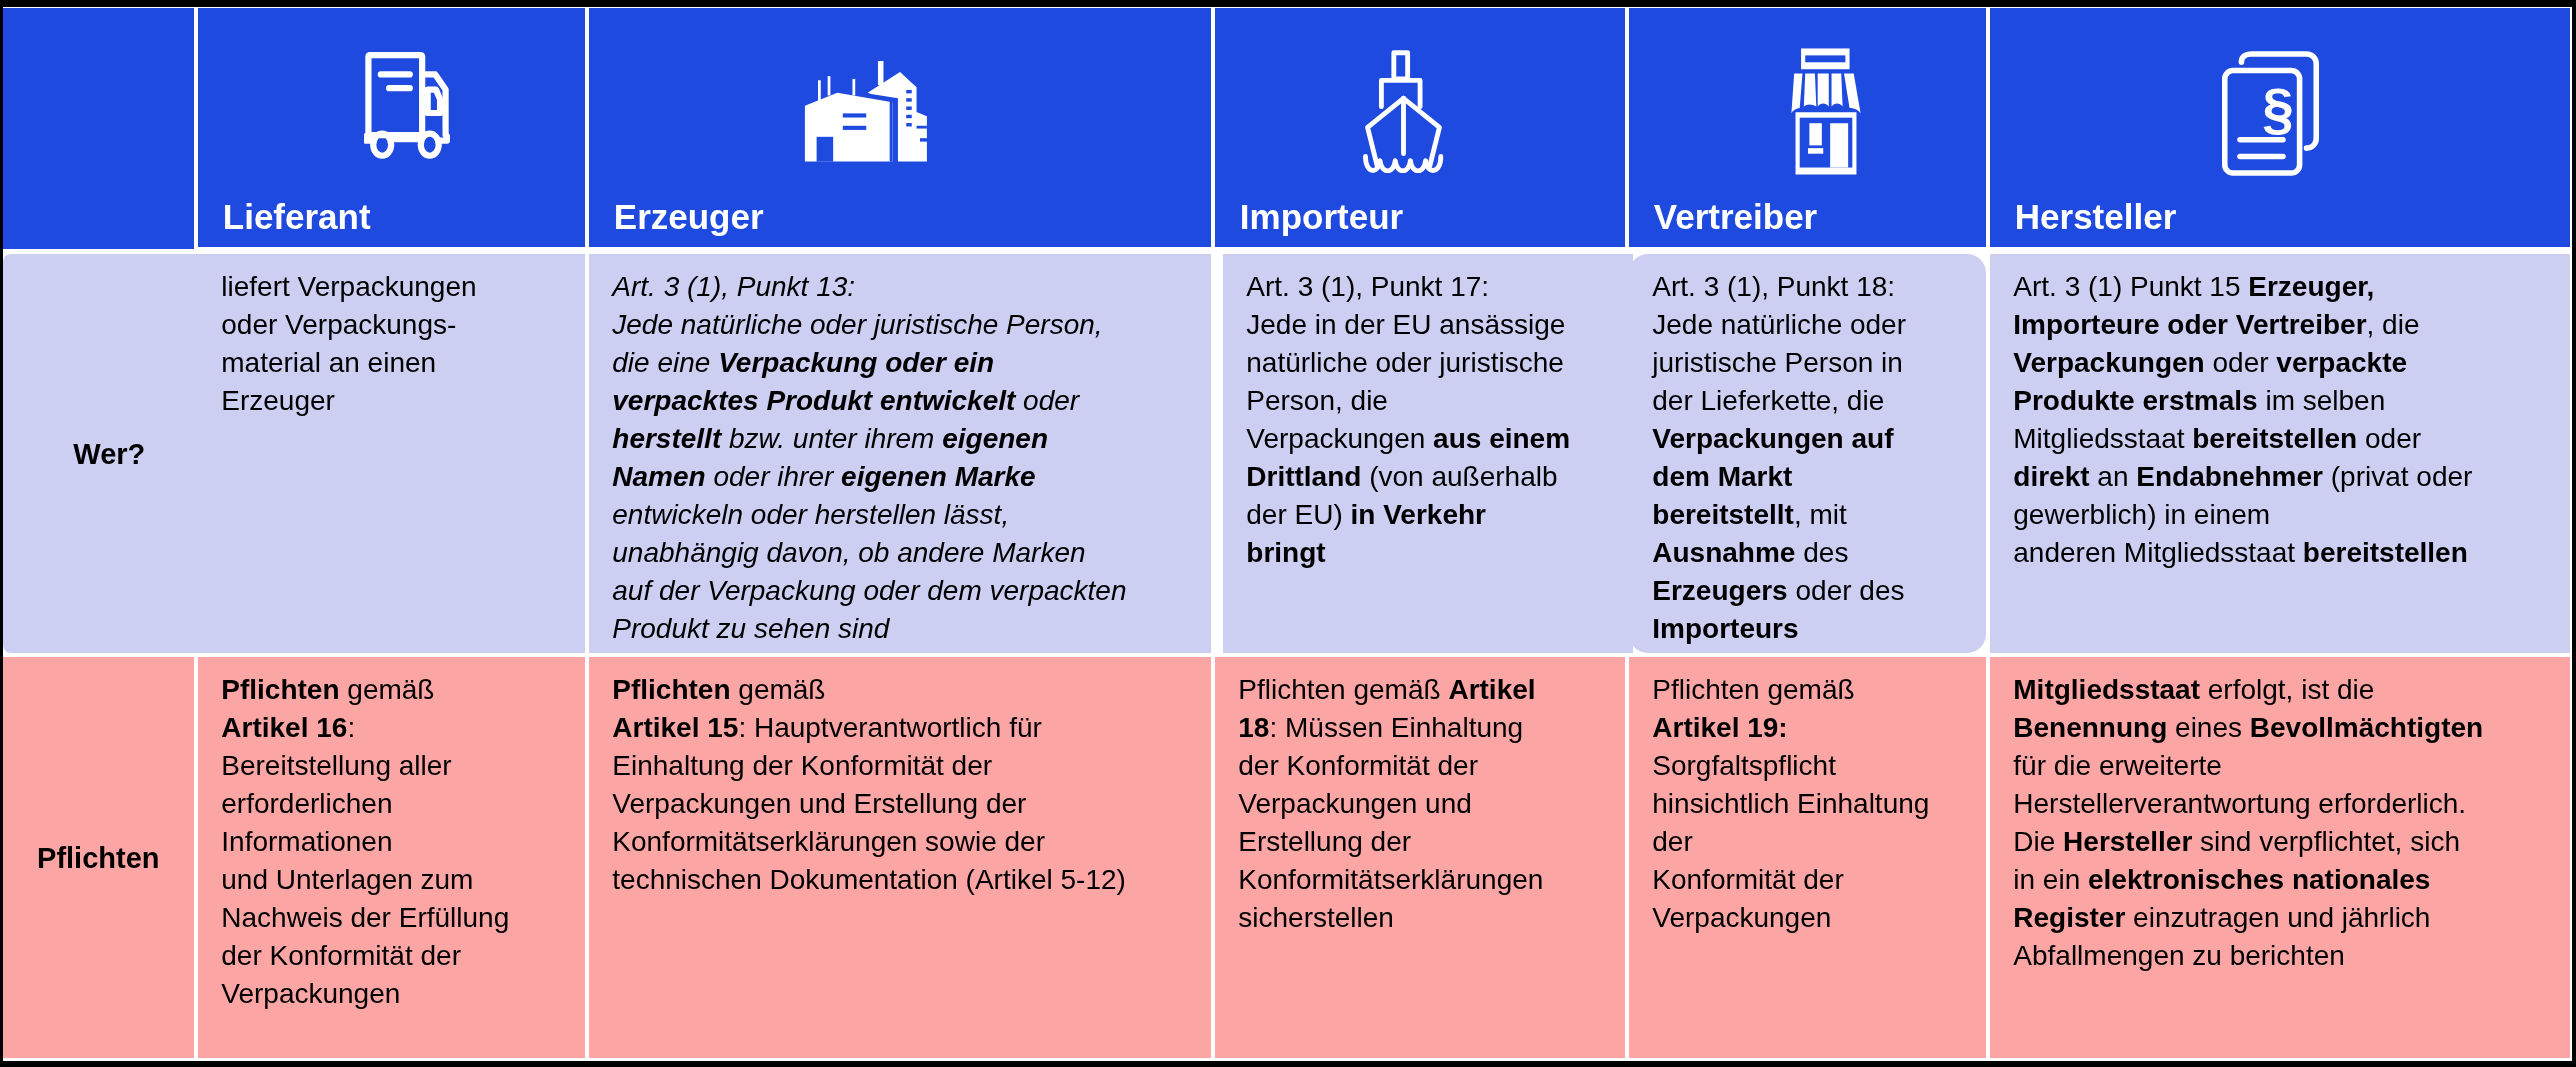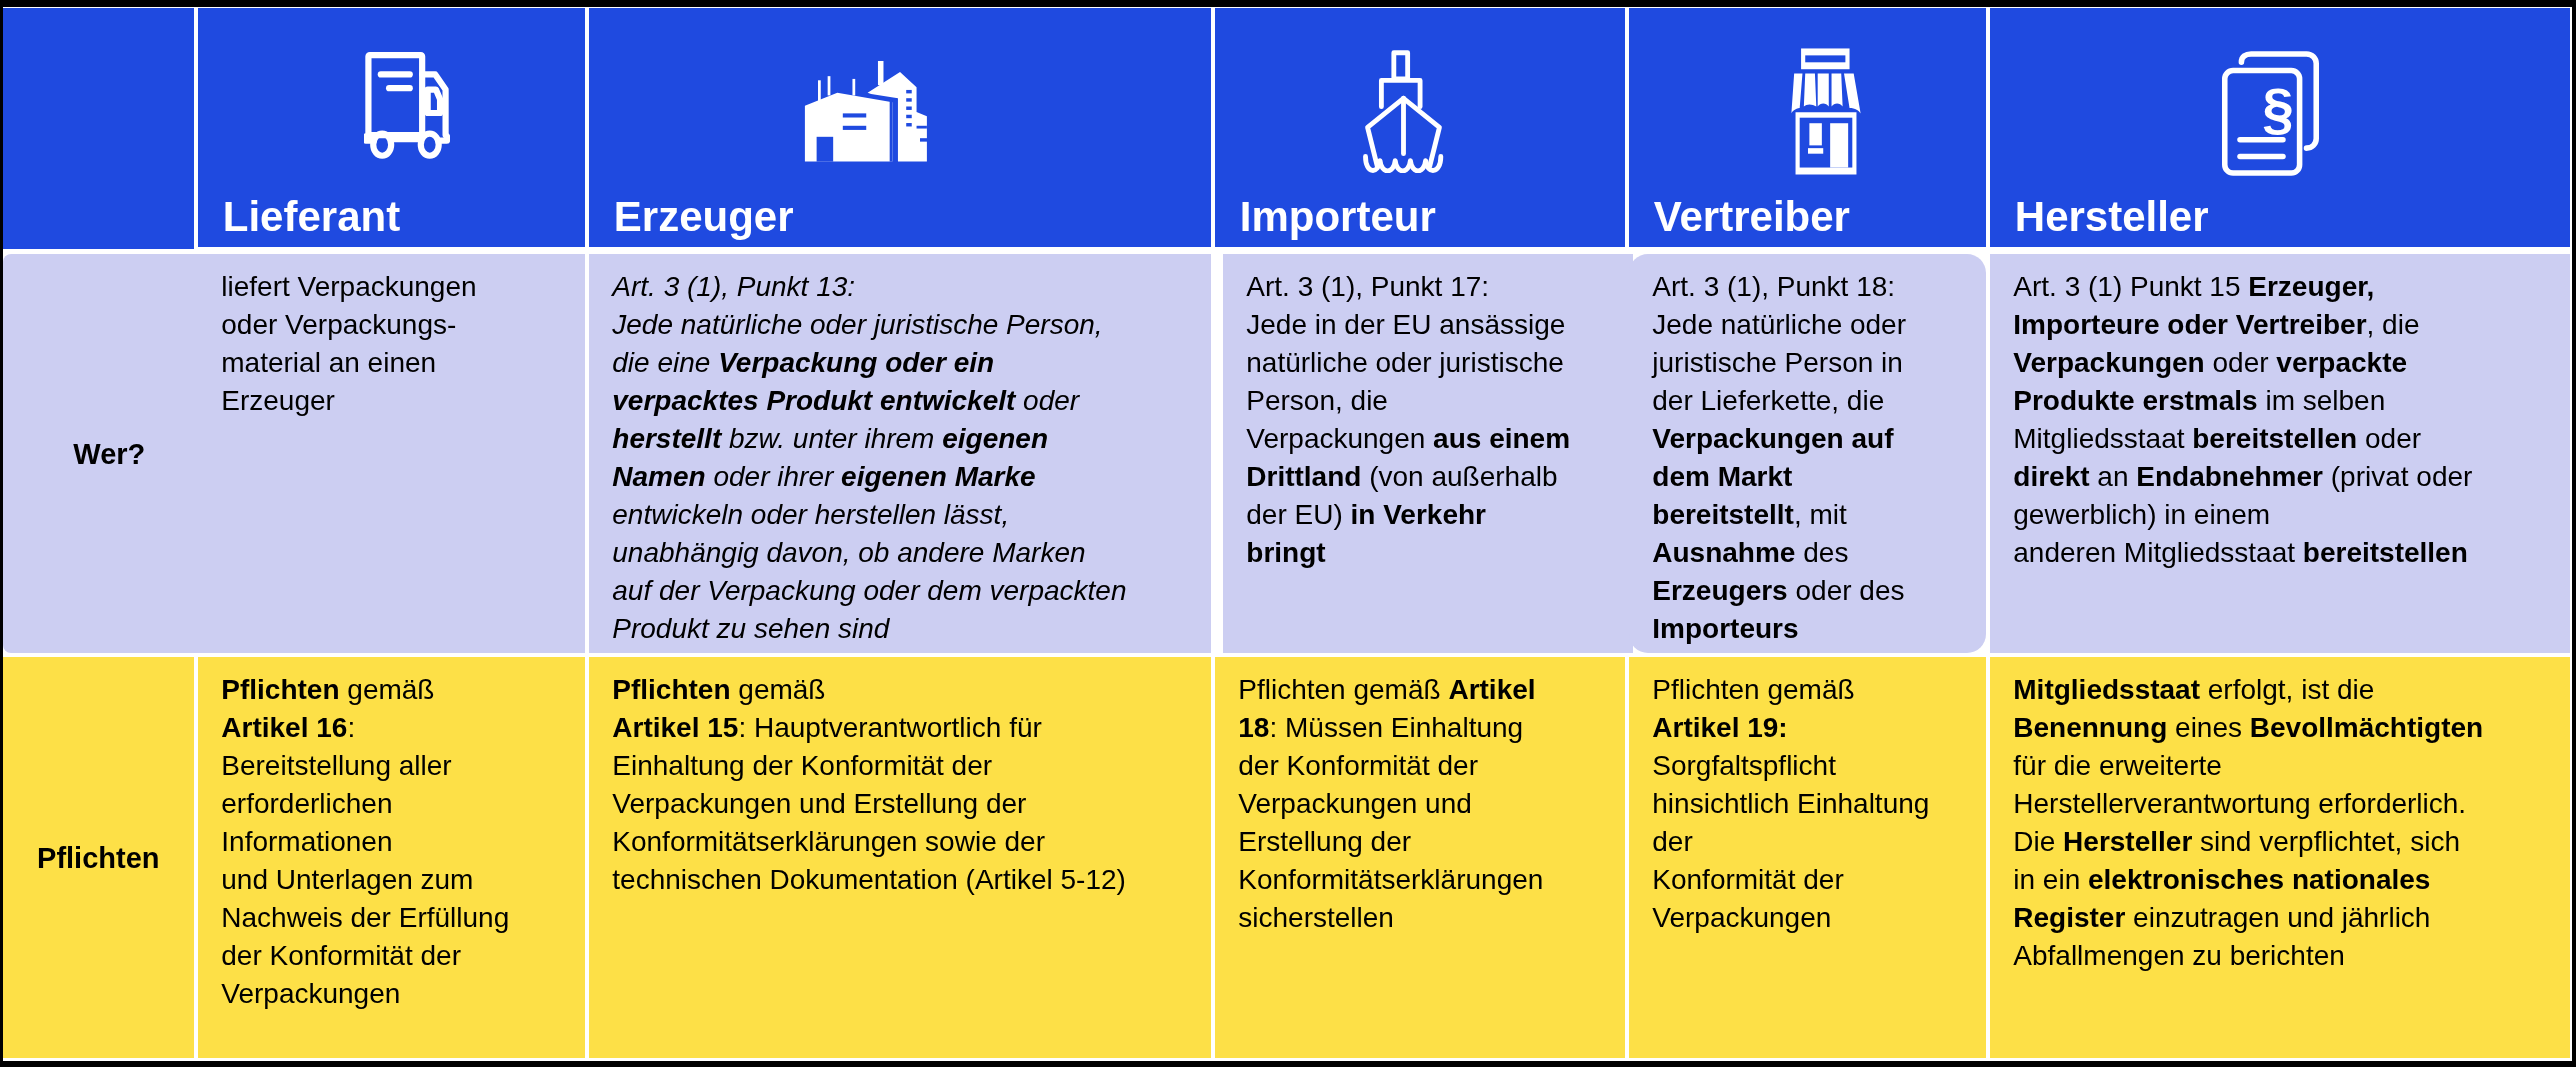--- a/index.html
+++ b/index.html
@@ -7,25 +7,25 @@
       width: 2576px; height: 1068px; background: #000000; position: relative; overflow: hidden;
       font-family: "Liberation Sans", sans-serif;
     }
     .frame {
       position: absolute; left: 2.8px; top: 7px; width: 2569px; height: 1054px;
       background: #ffffff;
     }
     .cell { position: absolute; box-sizing: border-box; }
     .hdr { background: #1f4ae0; }
     .row-wer { background: #cccef2; }
-    .row-pfl { background: #fde047; padding-left: 48px; }
+    .row-pfl { background: #fca5a5; padding-left: 48px; }
 
     .hdr-label {
       position: absolute; left: 25px; bottom: 9.7px;
-      color: #ffffff; font-weight: bold; font-size: 42px; line-height: 42px;
+      color: #ffffff; font-weight: bold; font-size: 35px; line-height: 42px;
     }
     .hdr-icon { position: absolute; }
     .hdr-icon svg { display: block; }
 
     .row-label {
       position: absolute; left: 0; right: 0; top: 50%; transform: translateY(-50%);
       text-align: center; font-weight: bold; font-size: 29px; color: #000;
     }
     .txt {
       position: absolute; left: 23.5px; top: 14px; right: 8.3px;

